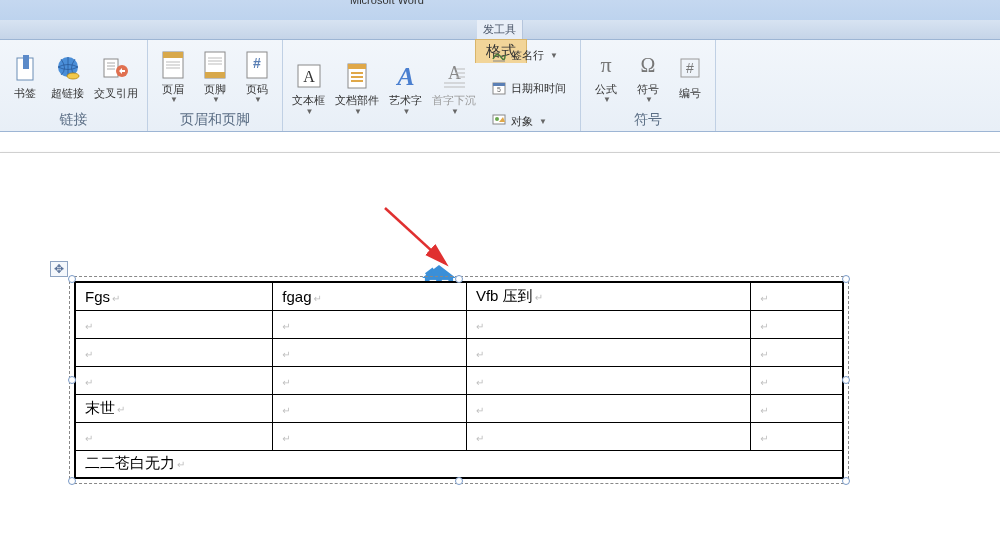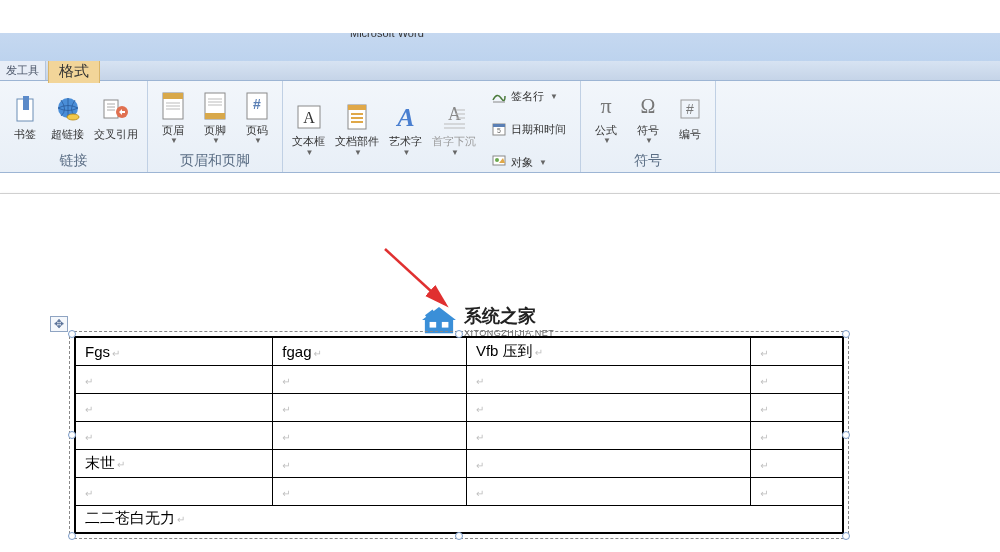--- a/index.html
+++ b/index.html
@@ -7,42 +7,42 @@
       font-family: "Microsoft YaHei", "SimSun", Arial, sans-serif;
       font-size: 12px;
       background: #fff;
       width: 1000px;
       height: 552px;
       overflow: hidden;
     }
     
     
     .title-bar {
-      height: 28px;
+      height: 20px;
       background: linear-gradient(to bottom, #c5d8f0, #bdd3ee);
       overflow: hidden;
       position: relative;
-      margin-top: 33px;
     }
     .title-text {
       position: absolute;
       left: 350px;
       top: -6px;
       color: #333;
       font-size: 11px;
     }
     
     
     .tab-header {
       height: 20px;
       background: linear-gradient(to bottom, #d7e3f2, #c5d4e8);
       display: flex;
       align-items: center;
       padding-left: 0;
       border-bottom: 1px solid #9db5d4;
+      flex-direction: column;
     }
     .tab-cutoff {
       background: #e8eef7;
       padding: 2px 6px;
       font-size: 11px;
       color: #4a5568;
       border-right: 1px solid #b5c5dc;
     }
     .tab-active {
       background: #f2d599;
@@ -153,21 +153,21 @@
       height: 32px;
     }
     .wm-text { display: flex; flex-direction: column; }
     .wm-title { font-size: 18px; font-weight: bold; color: #222; }
     .wm-sub { font-size: 9px; color: #666; letter-spacing: 0.5px; }
     
     
     .table-container {
       position: absolute;
       left: 74px;
-      top: 142px;
+      top: 128px;
       width: 770px;
     }
     
     .table-handle {
       position: absolute;
       left: -24px;
       top: -20px;
       width: 18px;
       height: 16px;
       border: 1px solid #8fa4c2;
@@ -446,24 +446,20 @@
     <line x1="5" y1="5" x2="65" y2="60" stroke="#e03030" stroke-width="2.5" marker-end="url(#ah)"></line>
   </svg>
 
   <div class="watermark">
     <svg class="wm-logo" viewBox="0 0 40 34">
       <polygon points="20,2 38,16 35,16 35,30 5,30 5,16 2,16" fill="#3a8fd8"></polygon>
       <rect x="10" y="18" width="7" height="6" fill="#fff"></rect>
       <rect x="23" y="18" width="7" height="6" fill="#fff"></rect>
       <path d="M14 6 L6 12" stroke="#3a8fd8" stroke-width="3"></path>
     </svg>
-    <div class="wm-text">
-      <span class="wm-title">系统之家</span>
-      <span class="wm-sub">XITONGZHIJIA.NET</span>
-    </div>
   </div>
 
   <div class="table-container">
     <div class="table-handle"></div>
     <div class="sel-handle sh-tl"></div>
     <div class="sel-handle sh-tr"></div>
     <div class="sel-handle sh-bl"></div>
     <div class="sel-handle sh-br"></div>
     <div class="sel-handle sh-tm"></div>
     <div class="sel-handle sh-bm"></div>

